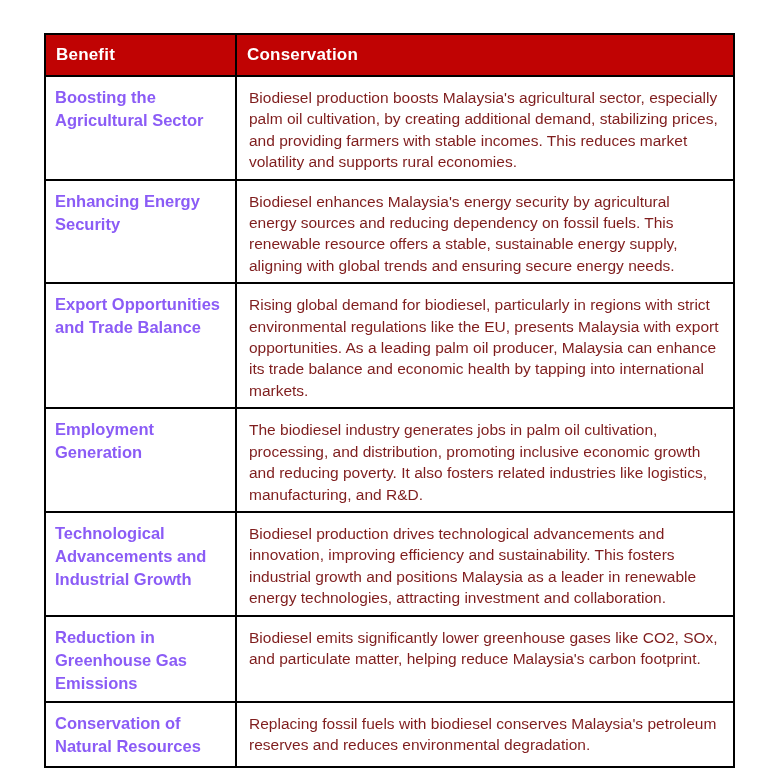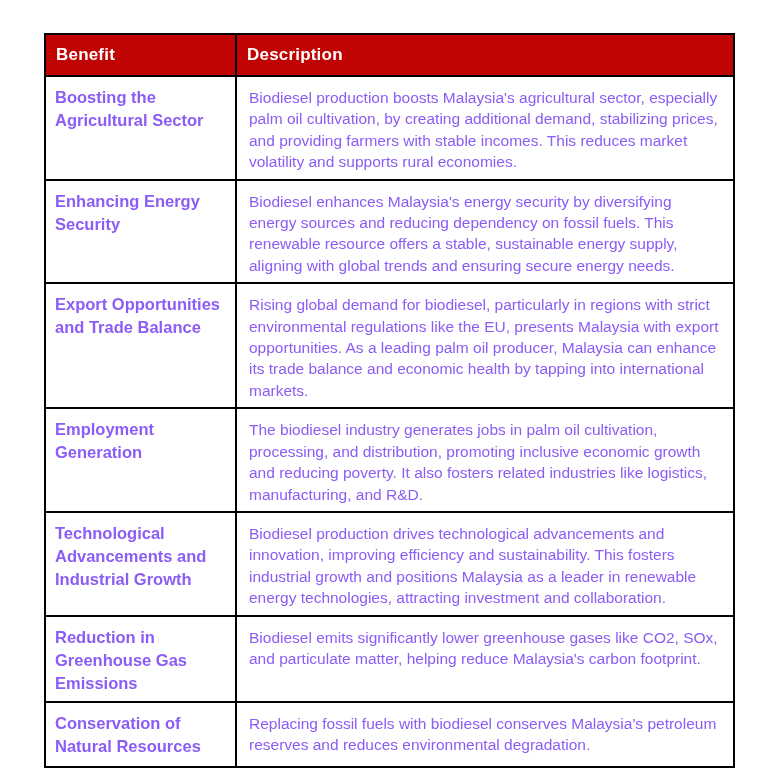--- a/index.html
+++ b/index.html
@@ -46,21 +46,21 @@
   td.benefit {
     font-size: 16.5px;
     font-weight: 700;
     color: #8b5cf6;
     line-height: 23px;
     padding: 9px 14px 6px 9px;
   }
   td.description {
     font-size: 15.5px;
     font-weight: 400;
-    color: #8b5cf6;
+    color: #7f1d1d;
     line-height: 21.4px;
     padding: 10px 12px 6px 12px;
   }
   tbody tr:nth-of-type(1) { height: 98px; }
   tbody tr:nth-of-type(2) { height: 99px; margin-top: 43px; }
   tbody tr:nth-of-type(3) { height: 118px; }
   tbody tr:nth-of-type(4) { height: 99px; }
   tbody tr:nth-of-type(5) { height: 98px; }
   tbody tr:nth-of-type(6) { height: 85px; }
   tbody tr:nth-of-type(7) { height: 65px; margin-left: 28px; }
@@ -70,31 +70,31 @@
 
 <div class="page">
   <table class="benefits">
     <colgroup>
       <col class="c1">
       <col class="c2">
     </colgroup>
     <thead>
       <tr>
         <th>Benefit</th>
-        <th>Description</th>
+        <th>Conservation</th>
       </tr>
     </thead>
     <tbody>
       <tr>
         <td class="benefit">Boosting the Agricultural Sector</td>
         <td class="description">Biodiesel production boosts Malaysia's agricultural sector, especially palm oil cultivation, by creating additional demand, stabilizing prices, and providing farmers with stable incomes. This reduces market volatility and supports rural economies.</td>
       </tr>
       <tr>
         <td class="benefit">Enhancing Energy Security</td>
-        <td class="description">Biodiesel enhances Malaysia's energy security by diversifying energy sources and reducing dependency on fossil fuels. This renewable resource offers a stable, sustainable energy supply, aligning with global trends and ensuring secure energy needs.</td>
+        <td class="description">Biodiesel enhances Malaysia's energy security by agricultural energy sources and reducing dependency on fossil fuels. This renewable resource offers a stable, sustainable energy supply, aligning with global trends and ensuring secure energy needs.</td>
       </tr>
       <tr>
         <td class="benefit">Export Opportunities and Trade Balance</td>
         <td class="description">Rising global demand for biodiesel, particularly in regions with strict environmental regulations like the EU, presents Malaysia with export opportunities. As a leading palm oil producer, Malaysia can enhance its trade balance and economic health by tapping into international markets.</td>
       </tr>
       <tr>
         <td class="benefit">Employment Generation</td>
         <td class="description">The biodiesel industry generates jobs in palm oil cultivation, processing, and distribution, promoting inclusive economic growth and reducing poverty. It also fosters related industries like logistics, manufacturing, and R&amp;D.</td>
       </tr>
       <tr>

